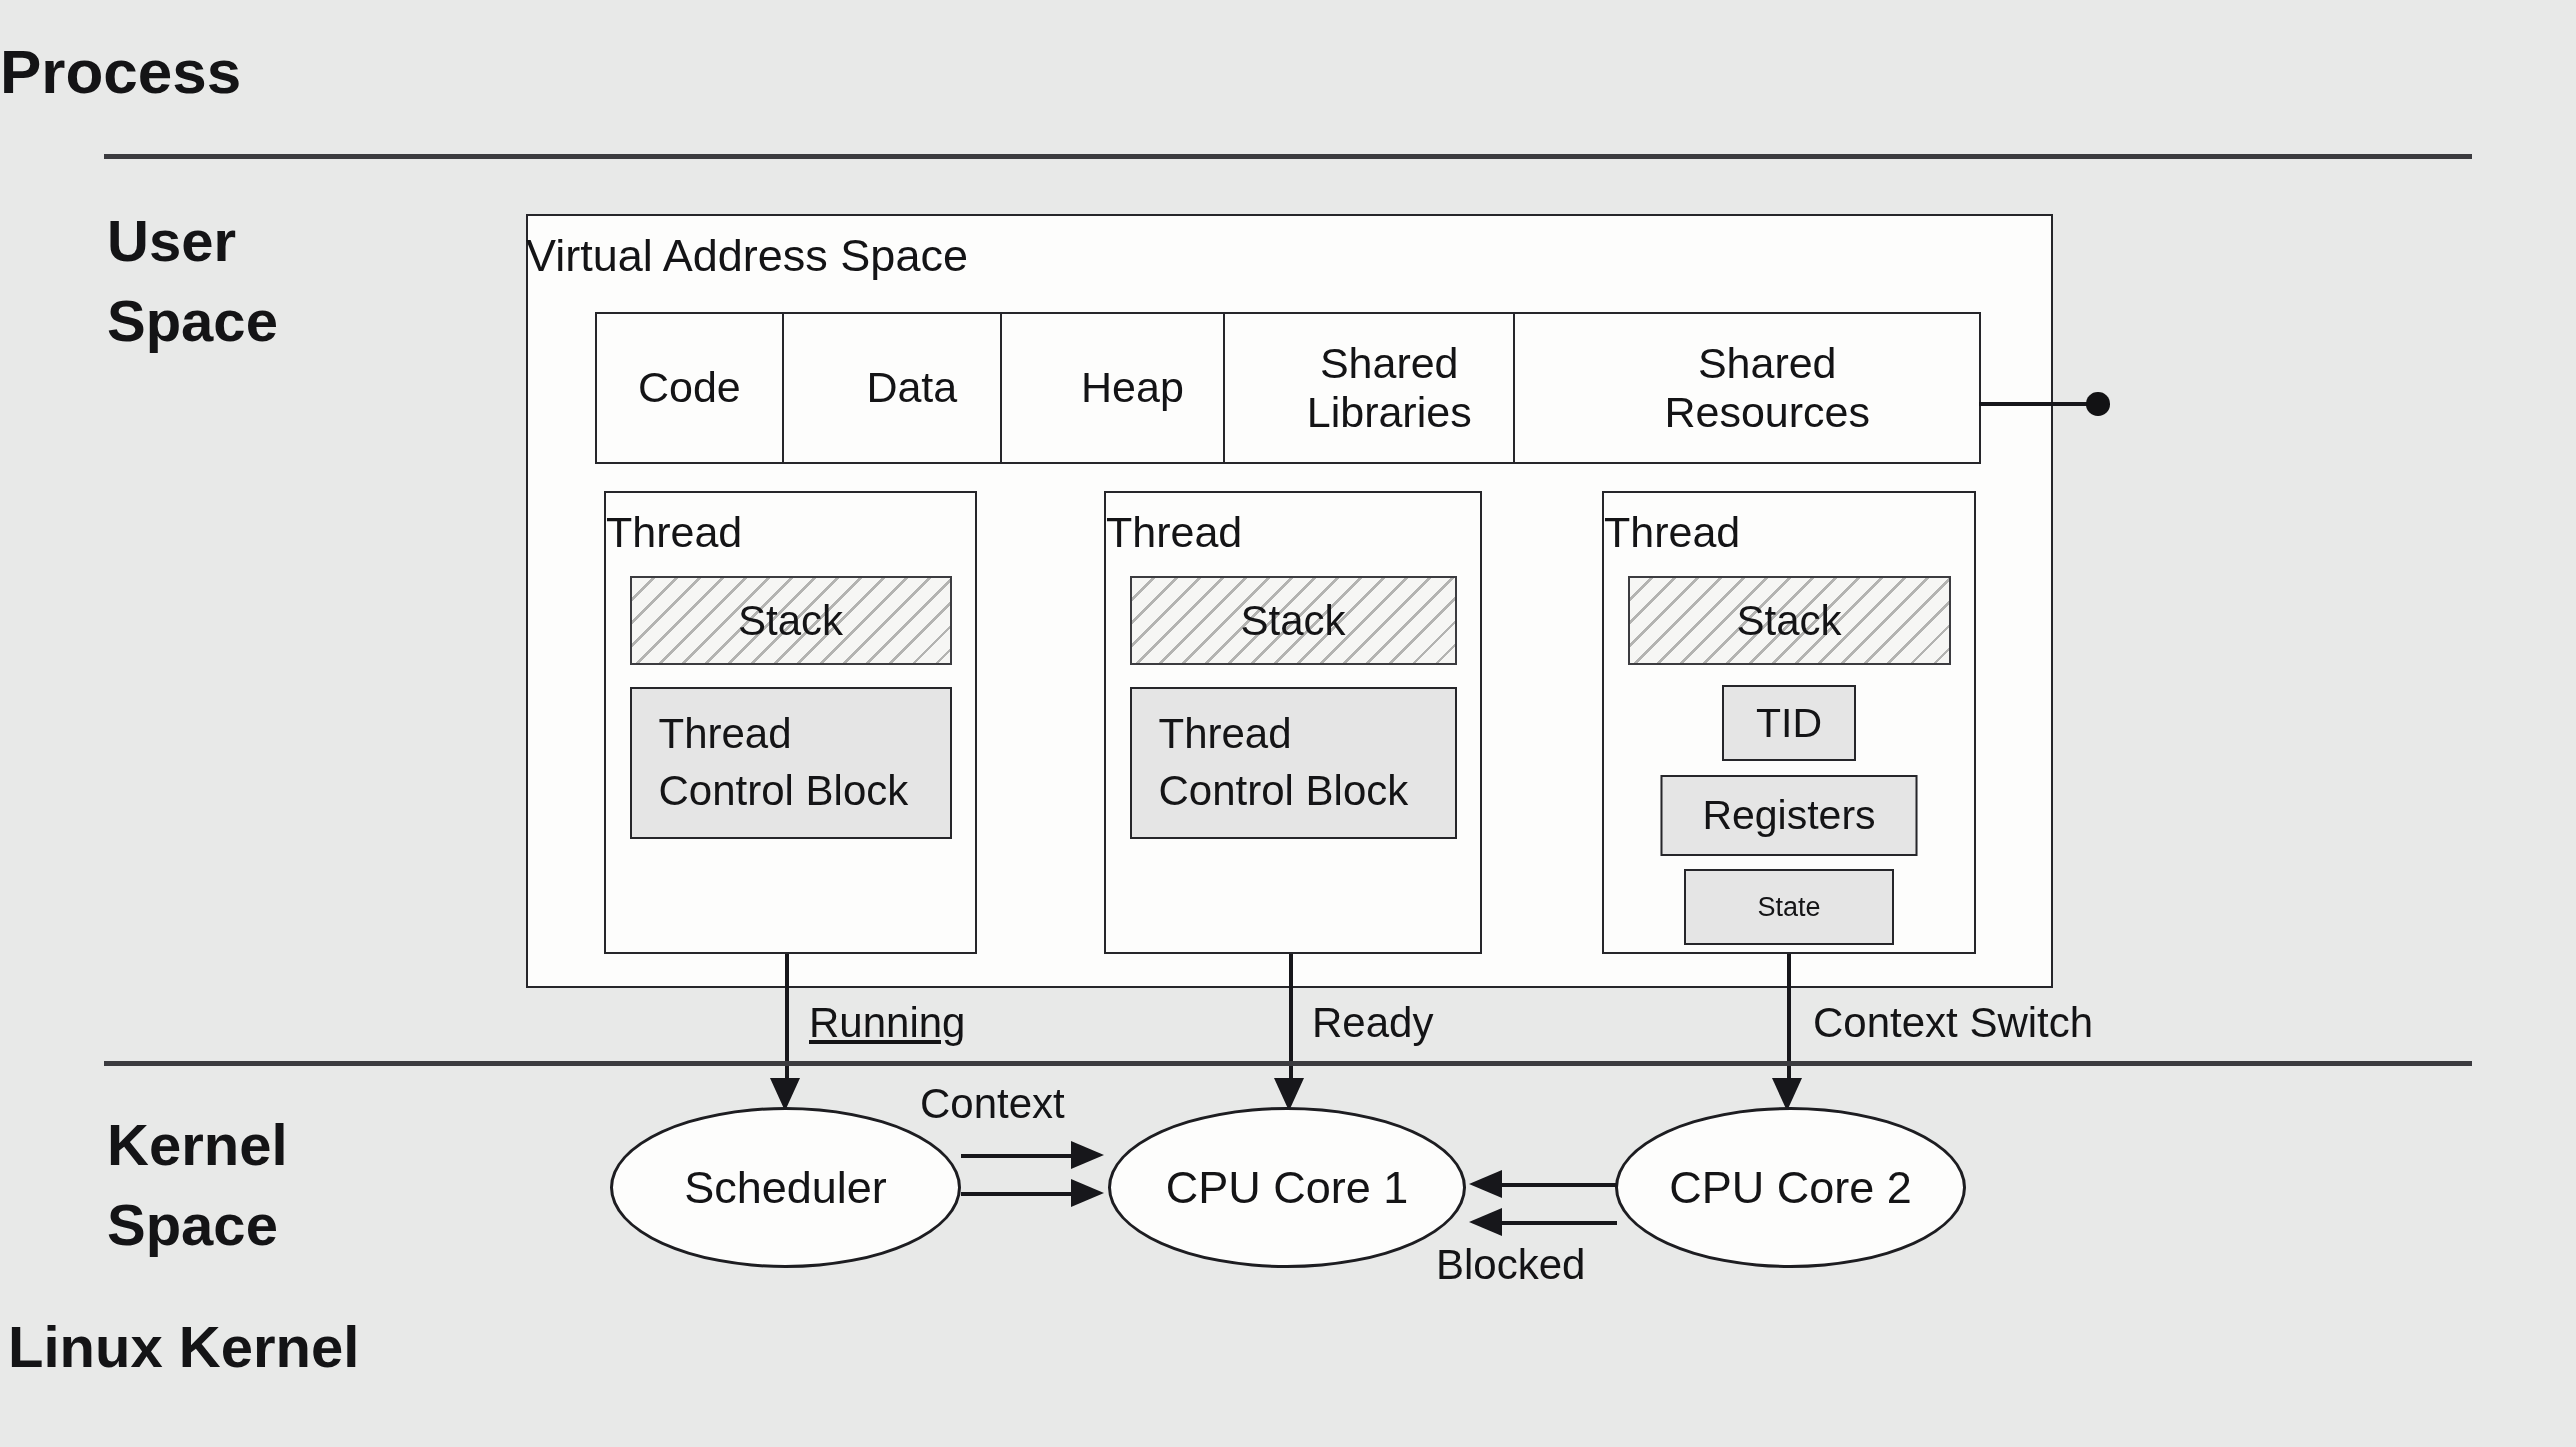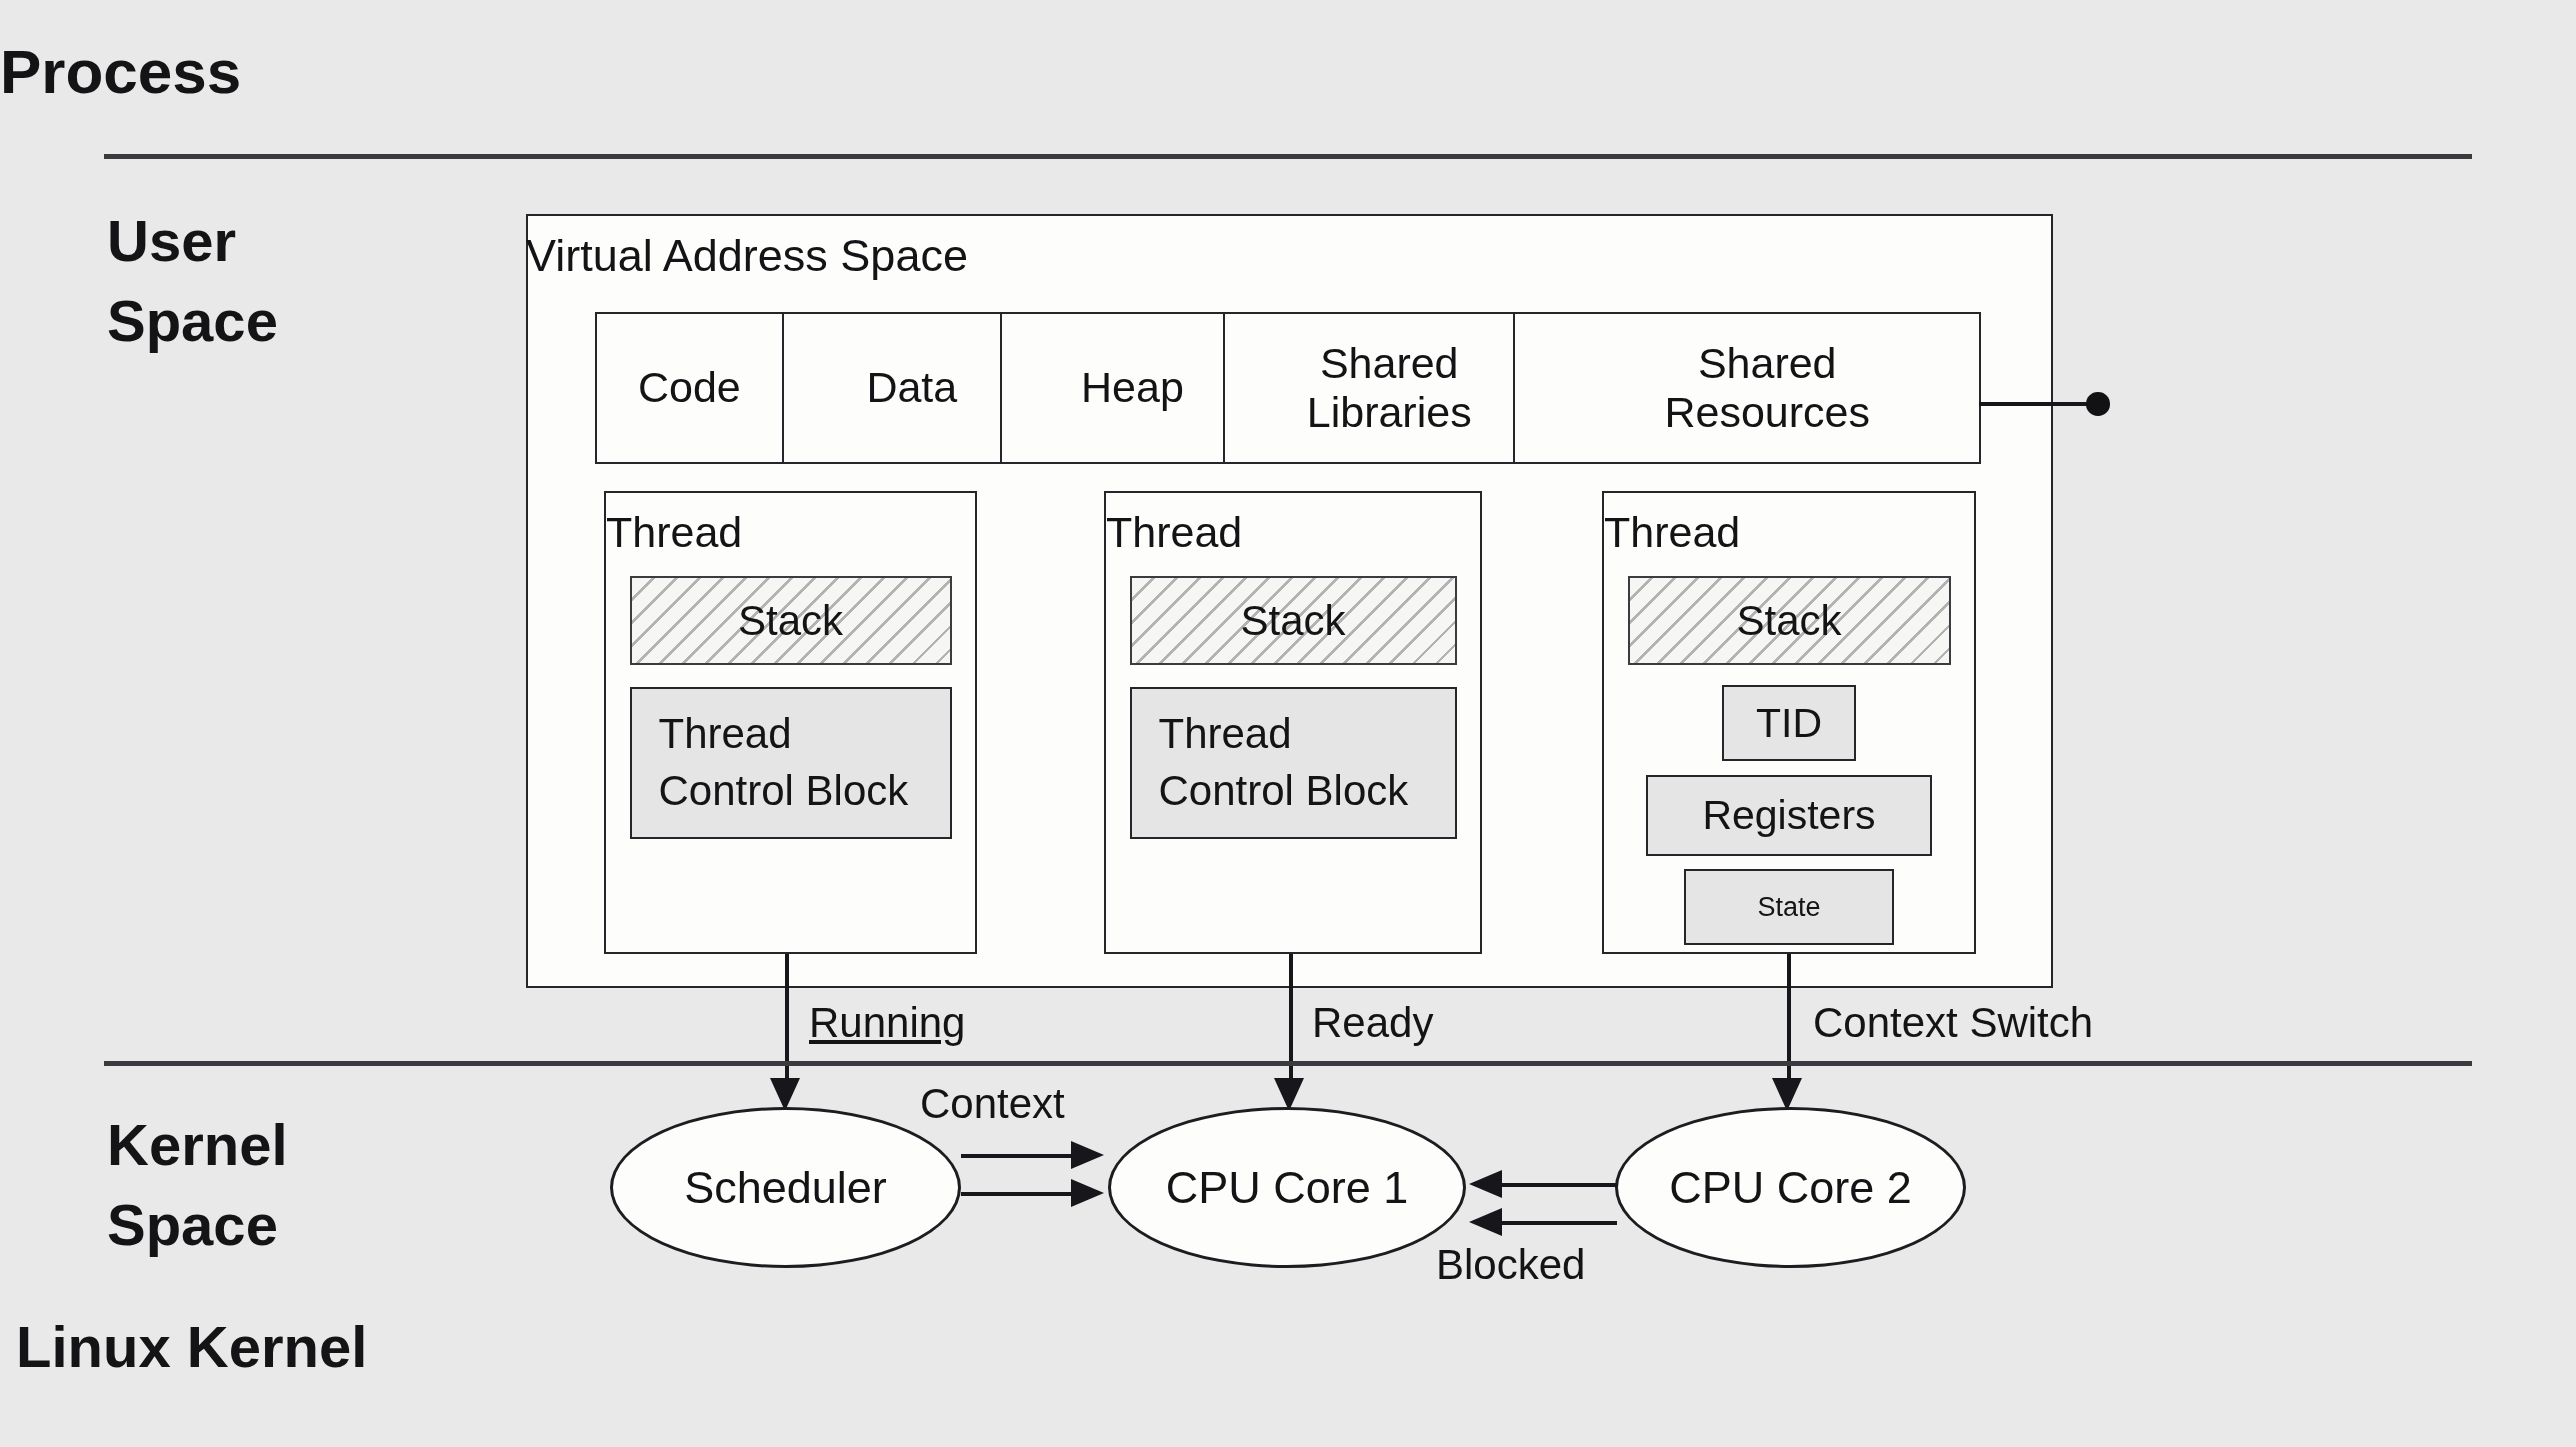--- a/index.html
+++ b/index.html
@@ -71,21 +71,21 @@
   <div class="abs box" style="left:1104px;top:491px;width:378px;height:463px;">
     <div class="abs center" style="left:0;right:0;top:14.5px;font-size:43px;">Thread</div>
     <div class="abs hatch flexc" style="left:23.5px;right:23.5px;top:83px;height:89px;font-size:42px;">Stack</div>
     <div class="abs innerbox flexc center" style="left:23.5px;right:23.5px;top:194px;height:152px;font-size:42px;line-height:1.35;padding:0 27px;">Thread Control Block</div>
   </div>
 
   <div class="abs box" style="left:1602px;top:491px;width:374px;height:463px;">
     <div class="abs center" style="left:0;right:0;top:14.5px;font-size:43px;">Thread</div>
     <div class="abs hatch flexc" style="left:23.5px;right:23.5px;top:83px;height:89px;font-size:42px;">Stack</div>
     <div class="abs innerbox flexc" style="left:50%;transform:translateX(-50%);top:192px;width:134px;height:76px;font-size:41px;">TID</div>
-    <div class="abs innerbox flexc" style="left:50%;transform:translateX(-50%);top:282px;width:286px;height:81px;font-size:41px;">Registers</div>
+    <div class="abs innerbox flexc" style="left:50%;transform:translateX(-50%);top:282px;width:257px;height:81px;font-size:41px;">Registers</div>
     <div class="abs innerbox flexc" style="left:50%;transform:translateX(-50%);top:376px;width:210px;height:76px;font-size:27px;">State</div>
   </div>
 
   <div class="abs vline" style="left:785px;top:954px;height:127px;"></div>
   <div class="abs vhead" style="left:770px;top:1078px;"></div>
   <div class="abs lbl46" style="left:809px;top:999px;text-decoration:underline;">Running</div>
 
   <div class="abs vline" style="left:1289px;top:954px;height:127px;"></div>
   <div class="abs vhead" style="left:1274px;top:1078px;"></div>
   <div class="abs lbl46" style="left:1312px;top:999px;">Ready</div>
@@ -107,16 +107,16 @@
   <div class="abs hhead-r" style="left:1071px;top:1141px;"></div>
   <div class="abs hline" style="left:961px;top:1192px;width:112px;"></div>
   <div class="abs hhead-r" style="left:1071px;top:1179px;"></div>
 
   <div class="abs hline" style="left:1501px;top:1183px;width:116px;"></div>
   <div class="abs hhead-l" style="left:1469px;top:1170px;"></div>
   <div class="abs hline" style="left:1501px;top:1221px;width:116px;"></div>
   <div class="abs hhead-l" style="left:1469px;top:1208px;"></div>
   <div class="abs lbl46" style="left:1436px;top:1241px;">Blocked</div>
 
-  <div class="abs center bold" style="left:16px;right:0;top:1313px;font-size:58px;">Linux Kernel</div>
+  <div class="abs center bold" style="left:8px;right:0;top:1313px;font-size:58px;">Linux Kernel</div>
 
 </div>
 
 
 </body></html>

